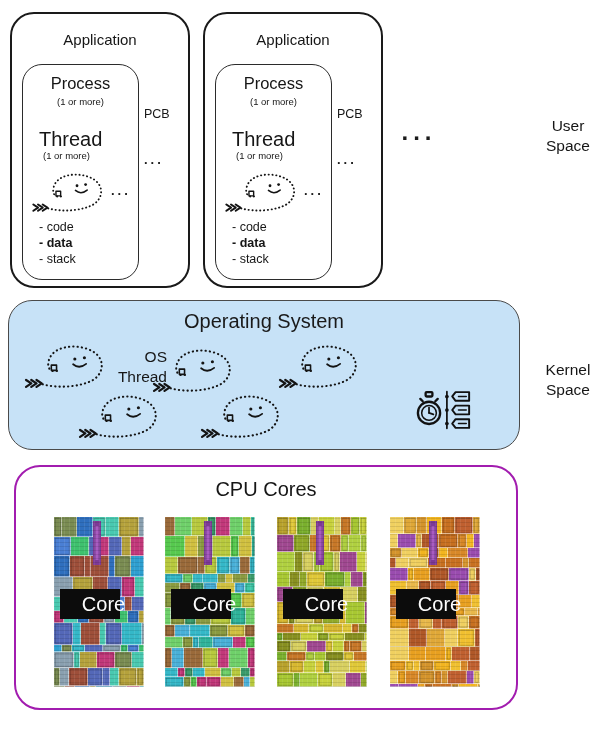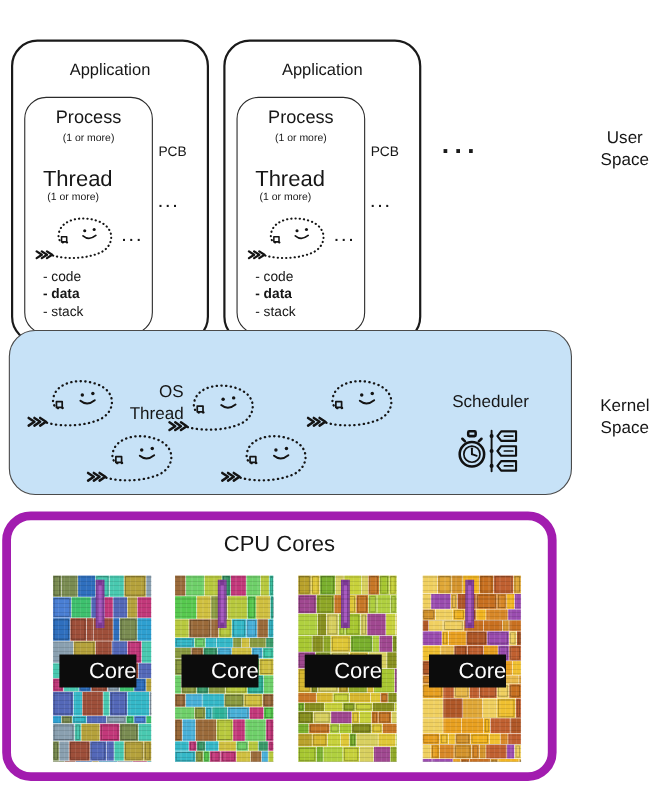--- a/index.html
+++ b/index.html
@@ -5,21 +5,21 @@
   * { margin:0; padding:0; box-sizing:border-box; }
   html,body { background:#ffffff; }
   .page {
     position:relative; width:600px; height:729px; background:#ffffff;
     font-family:"Liberation Sans", sans-serif; color:#161616; overflow:hidden;
   }
   .abs { position:absolute; }
 
   
   .app-box { position:absolute; top:12px; width:180px; height:276px;
-    border:2px solid #1a1a1a; border-radius:24px; background:#fff;margin-top:24px; }
+    border:2px solid #1a1a1a; border-radius:24px; background:#fff; }
   .app1 { left:10px; } .app2 { left:203px; }
   .app-title { position:absolute; top:17px; left:0; width:100%;
     text-align:center; font-size:15px; }
   .process-box { position:absolute; left:10px; top:50px; width:117px; height:216px;
     border:1.4px solid #2b2b2b; border-radius:20px; background:#fff; }
   .proc-title { position:absolute; top:9px; left:0; width:100%; text-align:center; font-size:16.5px; }
   .proc-sub   { position:absolute; top:31px; left:0; width:100%; text-align:center; font-size:9.5px; }
   .thread-title { position:absolute; top:63px; left:16px; font-size:20px; }
   .thread-sub   { position:absolute; top:85px; left:20px; font-size:9.5px; }
   .doodle-sm { position:absolute; left:8px; top:100px; width:78px; height:54px; }
@@ -51,34 +51,34 @@
   .d3 { left:268px; top:38px; }
   .d4 { left:68px;  top:88px; }
   .d5 { left:190px; top:88px; }
   .os-threads-label { position:absolute; left:74px; top:46px; width:84px;
     text-align:right; font-size:15.5px; line-height:20px; }
   .scheduler-label { position:absolute; left:382px; top:56px; width:110px;
     text-align:center; font-size:15.5px; }
   .scheduler-icon { position:absolute; left:406px; top:88px; width:58px; height:42px; }
 
   
-  .cpu-box { position:absolute; left:2px; top:465px; width:504px; height:245px;
-    border:8px solid #a21caf; border-radius:26px; background:#fff; }
+  .cpu-box { position:absolute; left:14px; top:465px; width:504px; height:245px;
+    border:2px solid #a21caf; border-radius:26px; background:#fff; }
   .cpu-title { position:absolute; top:11px; left:0; width:100%; text-align:center;
     font-size:20px; }
   .die { position:absolute; top:50px; width:90px; height:170px; overflow:hidden; }
   .die-c1 { left:38px; } .die-c2 { left:149px; } .die-c3 { left:261px; } .die-c4 { left:374px; }
   .die-art { position:absolute; inset:0; }
   .die-art svg { display:block; }
   .die-texture { position:absolute; inset:0; pointer-events:none;
     background:
       repeating-linear-gradient(0deg, rgba(0,0,0,0.10) 0 1px, transparent 1px 4px),
       repeating-linear-gradient(90deg, rgba(255,255,255,0.08) 0 1px, transparent 1px 5px);
   }
-  .core-label { position:absolute; left:6px; top:72px; width:70px; height:30px;
+  .core-label { position:absolute; left:6px; top:72px; width:60px; height:30px;
     background:#0c0c0c; color:#fdfdfd; font-size:20px; display:flex;
     align-items:center; justify-content:center;padding-left:27px; }
 </style>
 </head>
 <body>
 
 <div class="page">
 
   <div class="app-box app1">
     <div class="app-title">Application</div>
@@ -131,20 +131,21 @@
   </div>
 
   <div class="apps-dots dots">...</div>
 
   <div class="space-label user-space-label">
     <div>User</div>
     <div>Space</div>
   </div>
 
   <div class="os-box" style="background: rgb(199, 226, 247);">
+    <div class="os-title">Operating System</div>
     <div class="doodle doodle-os d1">
 <svg viewBox="0 0 100 62" width="100%" height="100%" fill="none" stroke="#141414" stroke-linecap="round" stroke-linejoin="round">
   <path d="M3,47 l6,4 l-6,4 M9,47 l6,4 l-6,4 M15,47 l6,4 l-6,4" stroke-width="2.6"></path>
   <path d="M22,52 C 40,57 66,55 80,47 C 93,39 95,20 75,12 C 57,5 33,9 29,25 C 26.5,35 33,38.5 39,36.5" stroke-width="2.4" stroke-dasharray="0.3,4.6"></path>
   <rect x="32" y="30" width="6" height="6" stroke-width="1.8"></rect>
   <circle cx="59" cy="23" r="1.8" fill="#141414" stroke="none"></circle>
   <circle cx="70" cy="21.5" r="1.8" fill="#141414" stroke="none"></circle>
   <path d="M57,29 Q 64,35 72,28.5" stroke-width="2"></path>
 </svg></div>
     <div class="doodle doodle-os d2">
@@ -180,21 +181,20 @@
   <path d="M22,52 C 40,57 66,55 80,47 C 93,39 95,20 75,12 C 57,5 33,9 29,25 C 26.5,35 33,38.5 39,36.5" stroke-width="2.4" stroke-dasharray="0.3,4.6"></path>
   <rect x="32" y="30" width="6" height="6" stroke-width="1.8"></rect>
   <circle cx="59" cy="23" r="1.8" fill="#141414" stroke="none"></circle>
   <circle cx="70" cy="21.5" r="1.8" fill="#141414" stroke="none"></circle>
   <path d="M57,29 Q 64,35 72,28.5" stroke-width="2"></path>
 </svg></div>
     <div class="os-threads-label">
       <div>OS</div>
       <div>Thread</div>
     </div>
-    <div class="scheduler-label">Scheduler</div>
     <div class="scheduler-icon">
       <svg viewBox="0 0 60 42" width="100%" height="100%" fill="none" stroke="#111111" stroke-width="2.4" stroke-linecap="round" stroke-linejoin="round">
         <rect x="11" y="2.5" width="7" height="4.5" rx="1"></rect>
         <line x1="5.5" y1="9.5" x2="8" y2="12"></line>
         <line x1="23.5" y1="9.5" x2="21" y2="12"></line>
         <circle cx="14.5" cy="24" r="11.5"></circle>
         <circle cx="14.5" cy="24" r="7.6" stroke-width="1.6"></circle>
         <line x1="14.5" y1="24" x2="14.5" y2="18.5" stroke-width="1.8"></line>
         <line x1="14.5" y1="24" x2="19" y2="25.5" stroke-width="1.8"></line>
         <line x1="33" y1="2" x2="33" y2="40" stroke-width="1.8"></line>

